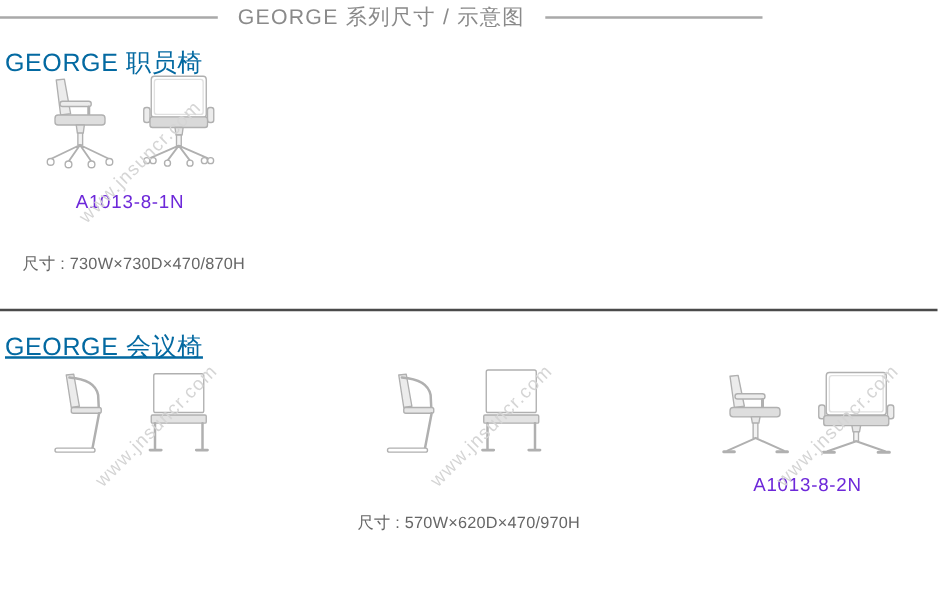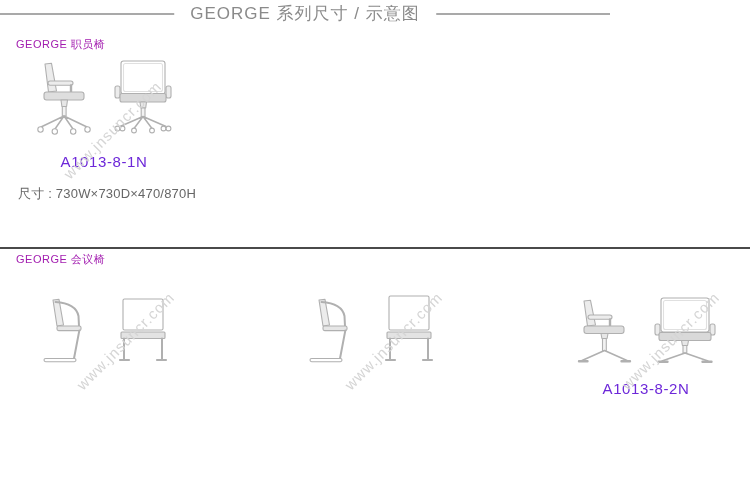--- a/index.html
+++ b/index.html
@@ -11,36 +11,36 @@
   
   .title-band{position:absolute;left:0;top:0;width:610px;height:30px;}
   .title-rule{position:absolute;left:0;right:0;top:13px;height:2px;background:#a9a9a9;}
   .page-title{
     position:absolute;left:50%;top:3px;transform:translateX(-50%);
     background:#ffffff;padding:0 16px;white-space:nowrap;
     font-size:17px;line-height:22px;color:#8a8a8a;letter-spacing:1px;
   }
   
   .section-heading{
-    position:absolute;left:4px;font-size:11px;color:#a21caf;letter-spacing:0.5px;margin-left:12px;
+    position:absolute;left:4px;font-size:20px;color:#0369a1;letter-spacing:0.5px;
   }
   .heading-1{top:37px;}
-  .heading-2{top:252px;}
+  .heading-2{top:264px;text-decoration:underline;}
   
   .divider{position:absolute;left:0;right:0;top:247px;height:2px;background:#4a4a4a;}
   
   .product{position:absolute;}
   .product .figures{
     display:flex;justify-content:center;align-items:flex-end;gap:12px;position:relative;
   }
   .product .model{
     margin-top:3px;text-align:center;font-size:15px;color:#6d28d9;letter-spacing:0.6px;
   }
   .product .dims{
-    margin-top:15px;text-align:left;font-size:13px;color:#666666;letter-spacing:0.2px;white-space:nowrap;
+    margin-top:32px;text-align:left;font-size:13px;color:#666666;letter-spacing:0.2px;white-space:nowrap;
   }
   .g-staff   {left:18px; top:58px; width:172px;}
   .g-staff .figures{height:92px;}
   .g-conf1   {left:18px; top:295px;width:172px;}
   .g-conf2   {left:286px;top:295px;width:168px;}
   .g-conf3   {left:563px;top:295px;width:166px;}
   .g-conf1 .figures,.g-conf2 .figures,.g-conf3 .figures{height:82px;}
   
   .watermark{
     position:absolute;left:55px;top:86px;width:150px;
@@ -170,20 +170,21 @@
 <div class="product g-conf2">
   <div class="figures">
     <svg class="chair" width="66" height="82" viewBox="0 0 66 82">
         <use href="#cl-side"></use>
       </svg>
     <svg class="chair" width="66" height="82" viewBox="0 0 66 82">
         <use href="#cl-front-tall"></use>
       </svg>
   </div>
   <div class="watermark">www.jnsuncr.com</div>
+  <div class="dims">尺寸 : 570W×620D×470/970H</div>
 </div>
 
 <div class="product g-conf3">
   <div class="figures">
     <svg class="chair" width="66" height="82" viewBox="0 0 66 82">
         <use href="#sw-side"></use>
       </svg>
     <svg class="chair" width="66" height="82" viewBox="0 0 66 82">
         <use href="#sw-front"></use>
       </svg>

